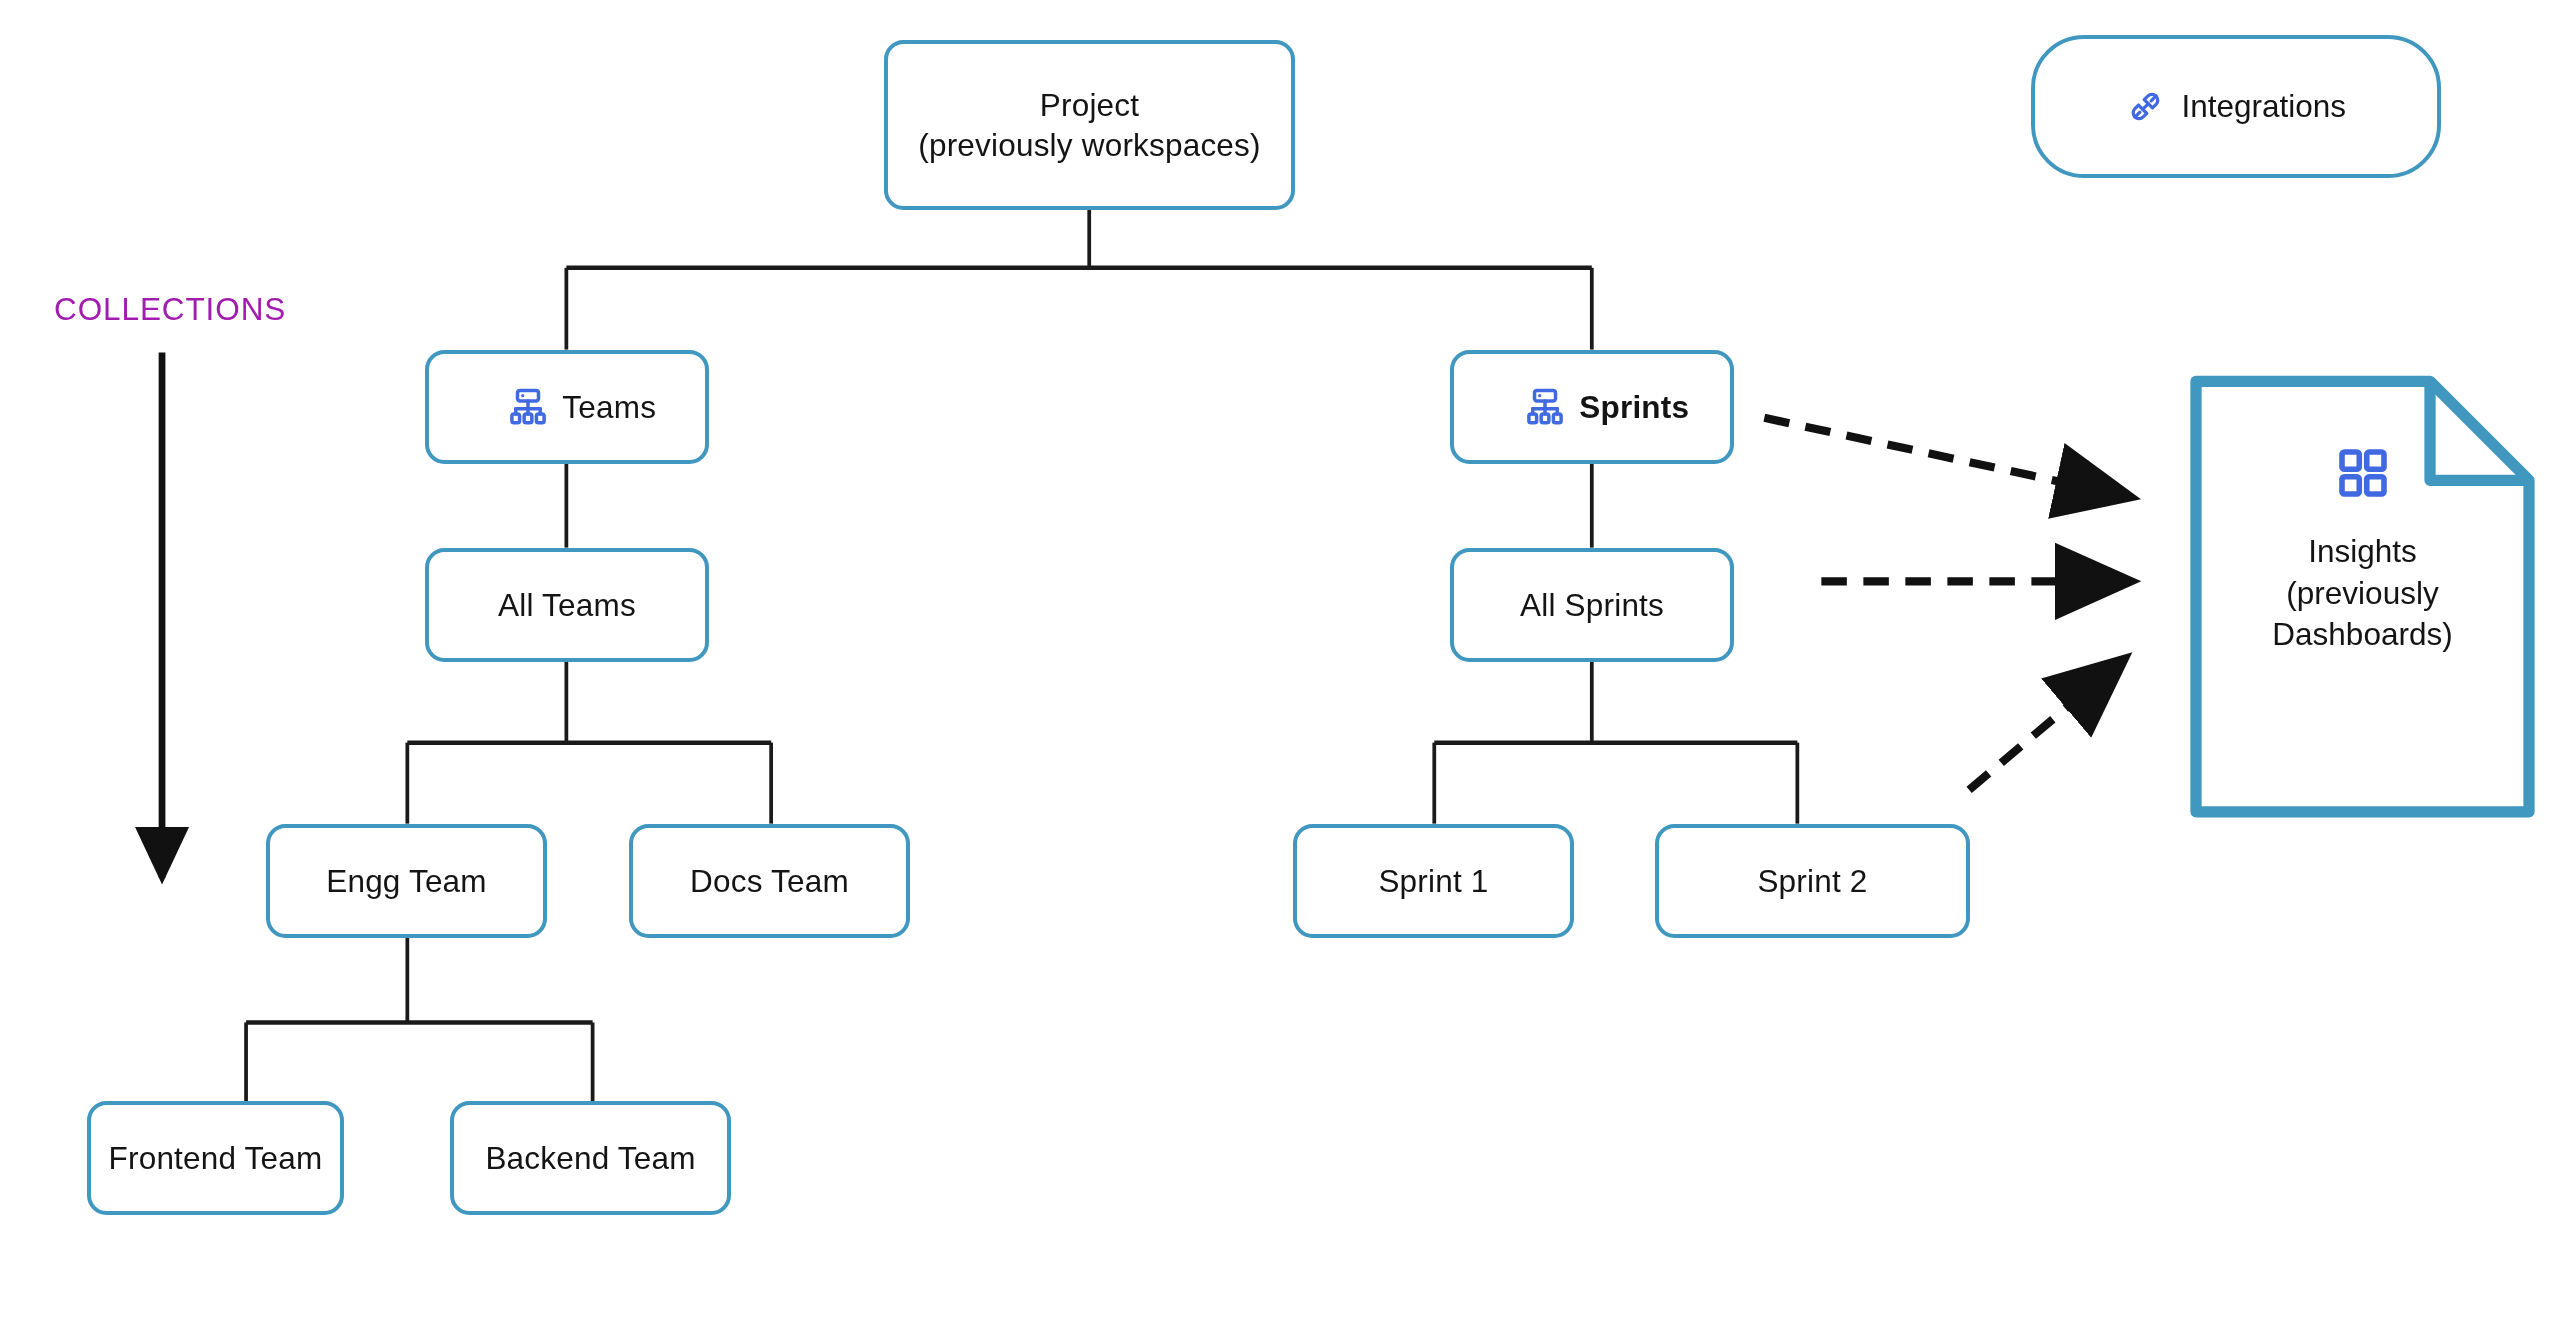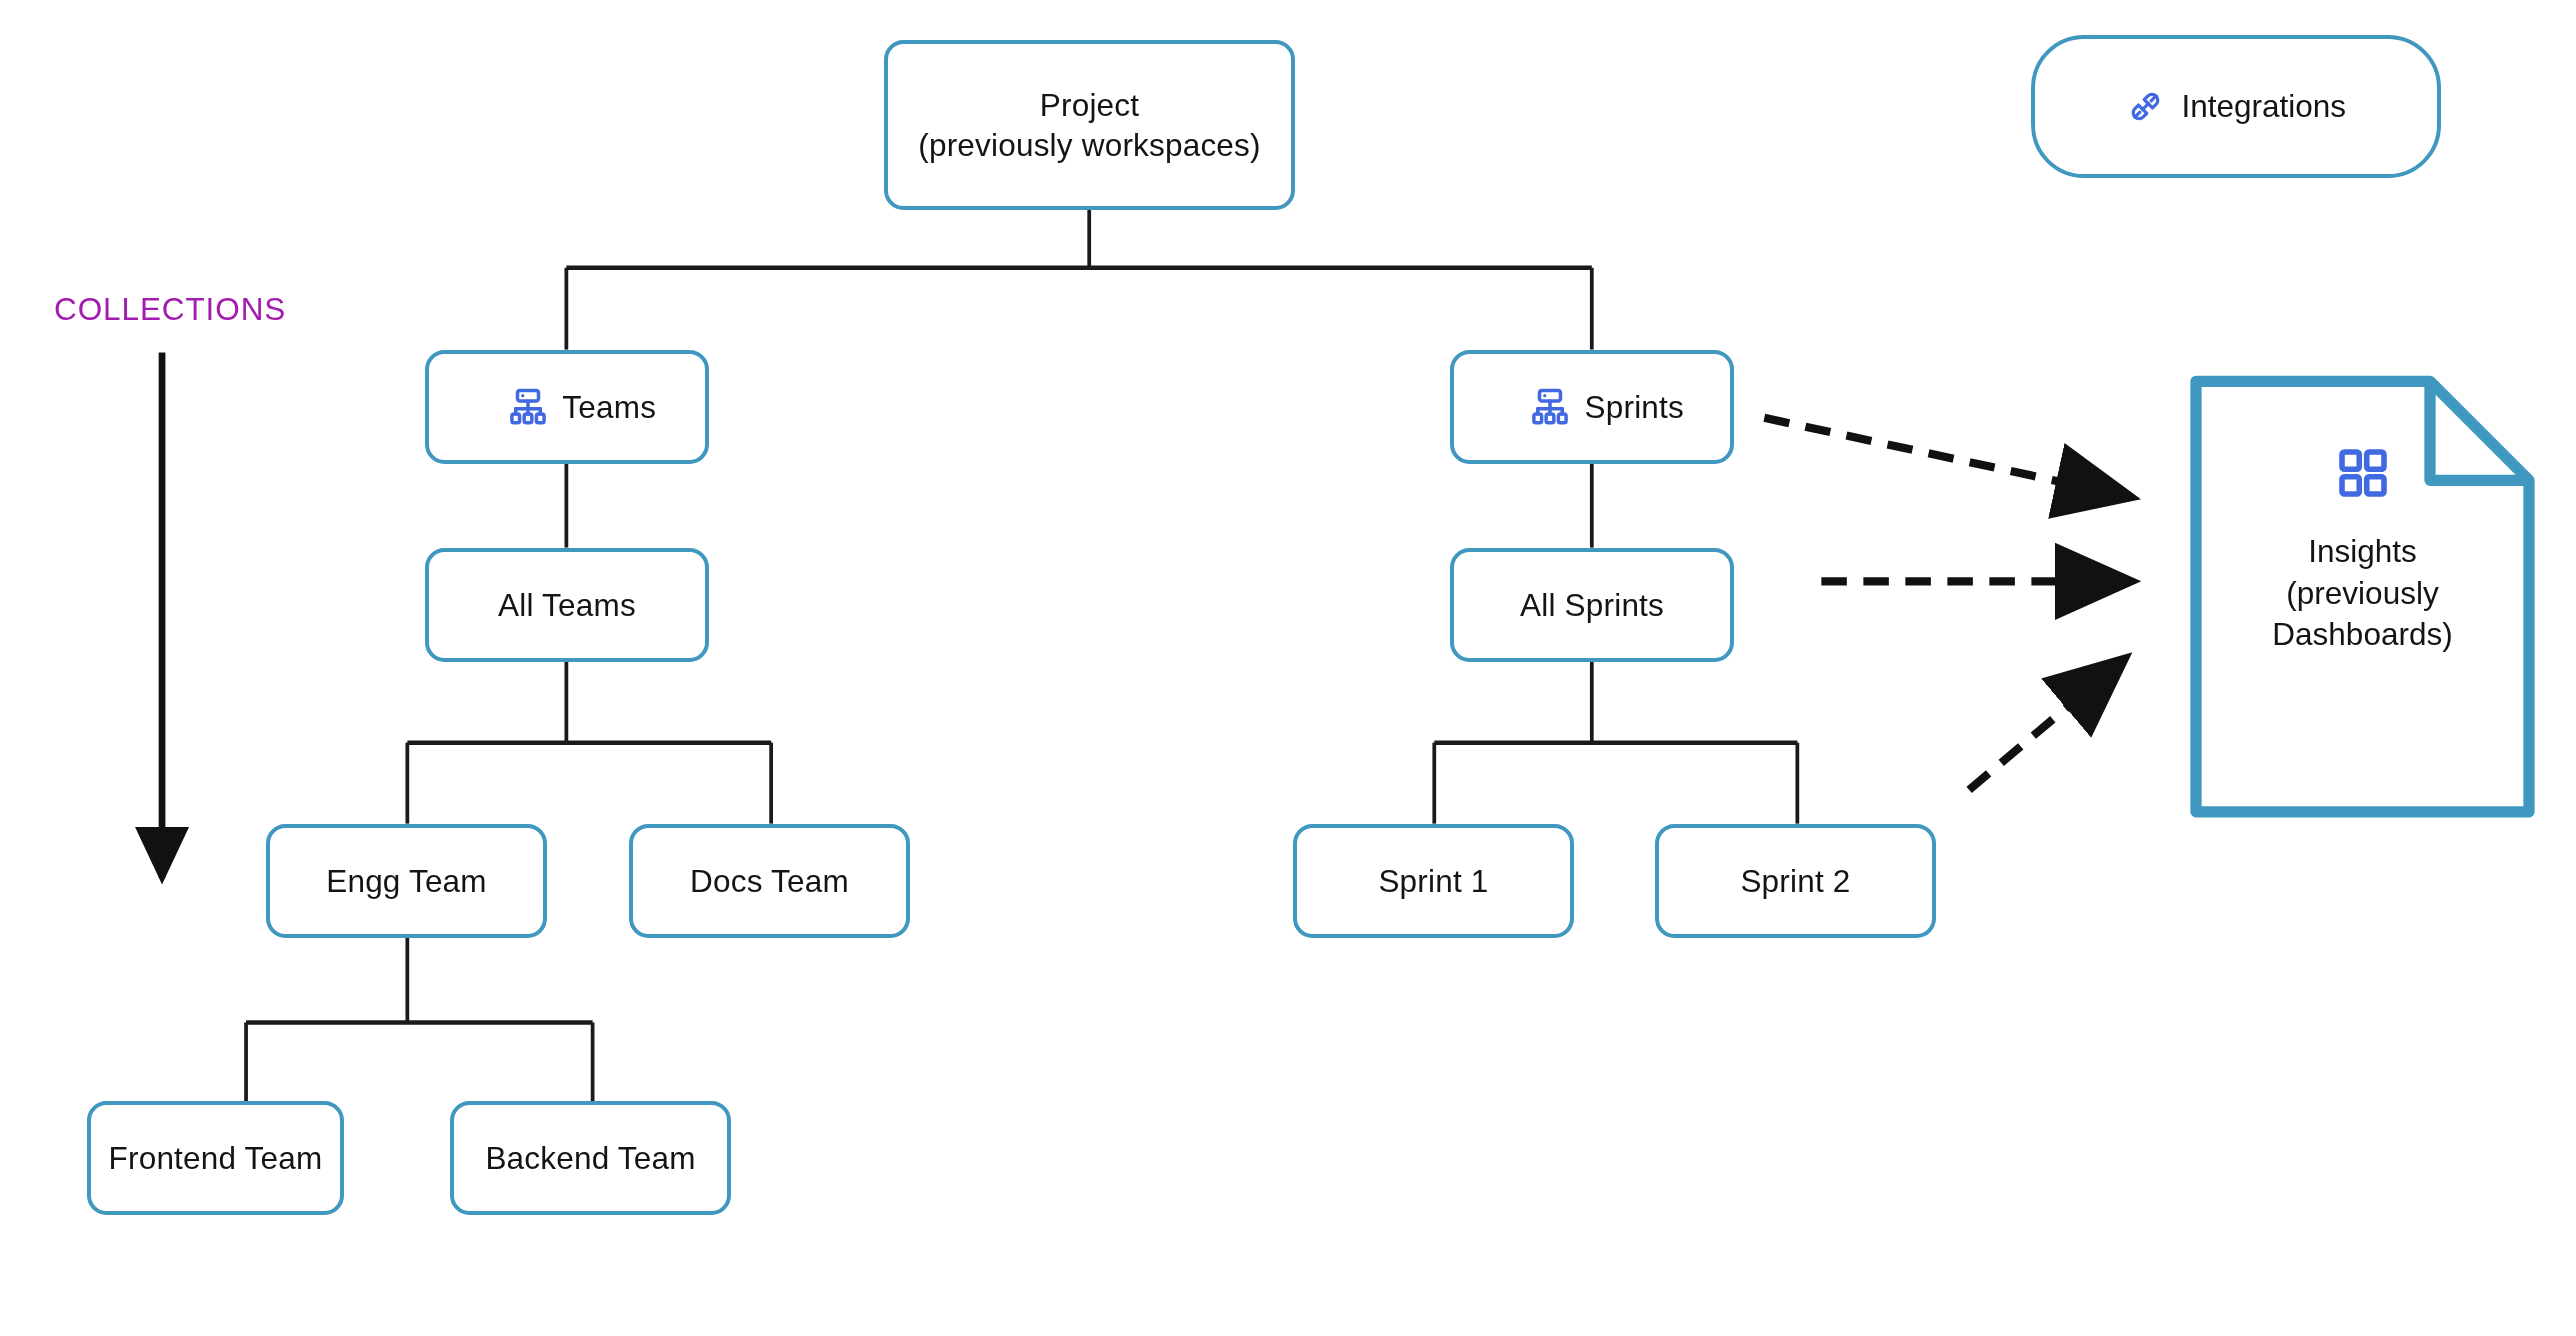--- a/index.html
+++ b/index.html
@@ -175,21 +175,21 @@
         <line x1="12" y1="13" x2="12" y2="16"></line>
         <line x1="19" y1="13" x2="19" y2="16"></line>
         <rect x="2.8" y="16" width="4.4" height="5" rx="1.2"></rect>
         <rect x="9.8" y="16" width="4.4" height="5" rx="1.2"></rect>
         <rect x="16.8" y="16" width="4.4" height="5" rx="1.2"></rect>
       </svg>
     </span>
     <span class="label">Teams</span>
   </div>
 
-  <div class="node with-icon" style="left:1450px; top:350px; width:284px; height:114px;">
+  <div class="node with-icon" style="left:1450px; top:350px; width:284px; height:114px;font-weight:bold;">
     <span class="icon">
       <svg class="icon-svg" width="42" height="42" viewBox="0 0 24 24" fill="none" stroke="#4169e1" stroke-width="2" stroke-linecap="round" stroke-linejoin="round">
         <rect x="6" y="2.5" width="12" height="6" rx="1.4"></rect>
         <circle cx="9" cy="5.5" r="0.9" fill="#4169e1" stroke="none"></circle>
         <line x1="12" y1="8.5" x2="12" y2="13"></line>
         <line x1="5" y1="13" x2="19" y2="13"></line>
         <line x1="5" y1="13" x2="5" y2="16"></line>
         <line x1="12" y1="13" x2="12" y2="16"></line>
         <line x1="19" y1="13" x2="19" y2="16"></line>
         <rect x="2.8" y="16" width="4.4" height="5" rx="1.2"></rect>
@@ -213,21 +213,21 @@
   </div>
 
   <div class="node" style="left:629px; top:824px; width:281px; height:114px;">
     <span class="label">Docs Team</span>
   </div>
 
   <div class="node" style="left:1293px; top:824px; width:281px; height:114px;">
     <span class="label">Sprint 1</span>
   </div>
 
-  <div class="node" style="left:1655px; top:824px; width:281px; height:114px;text-align:center;">
+  <div class="node" style="left:1655px; top:824px; width:315px; height:114px;text-align:center;">
     <span class="label">Sprint 2</span>
   </div>
 
   <div class="node" style="left:87px; top:1101px; width:257px; height:114px;">
     <span class="label">Frontend Team</span>
   </div>
 
   <div class="node" style="left:450px; top:1101px; width:281px; height:114px;">
     <span class="label">Backend Team</span>
   </div>

